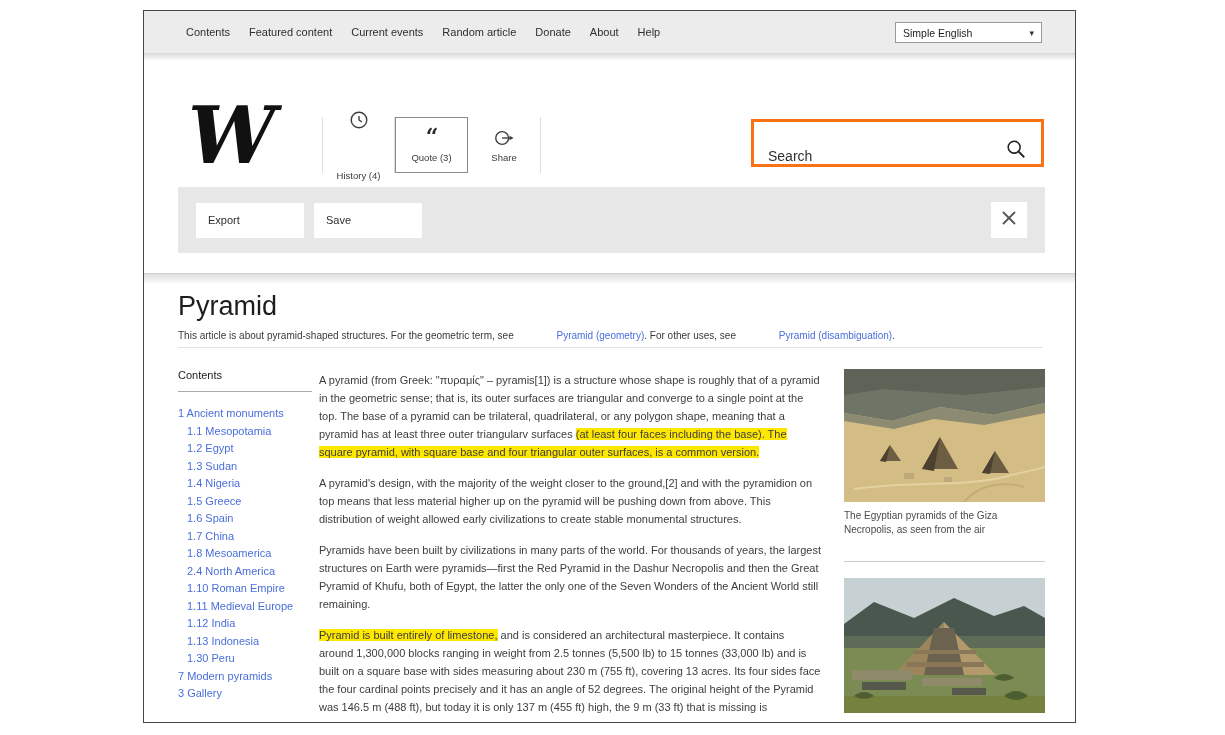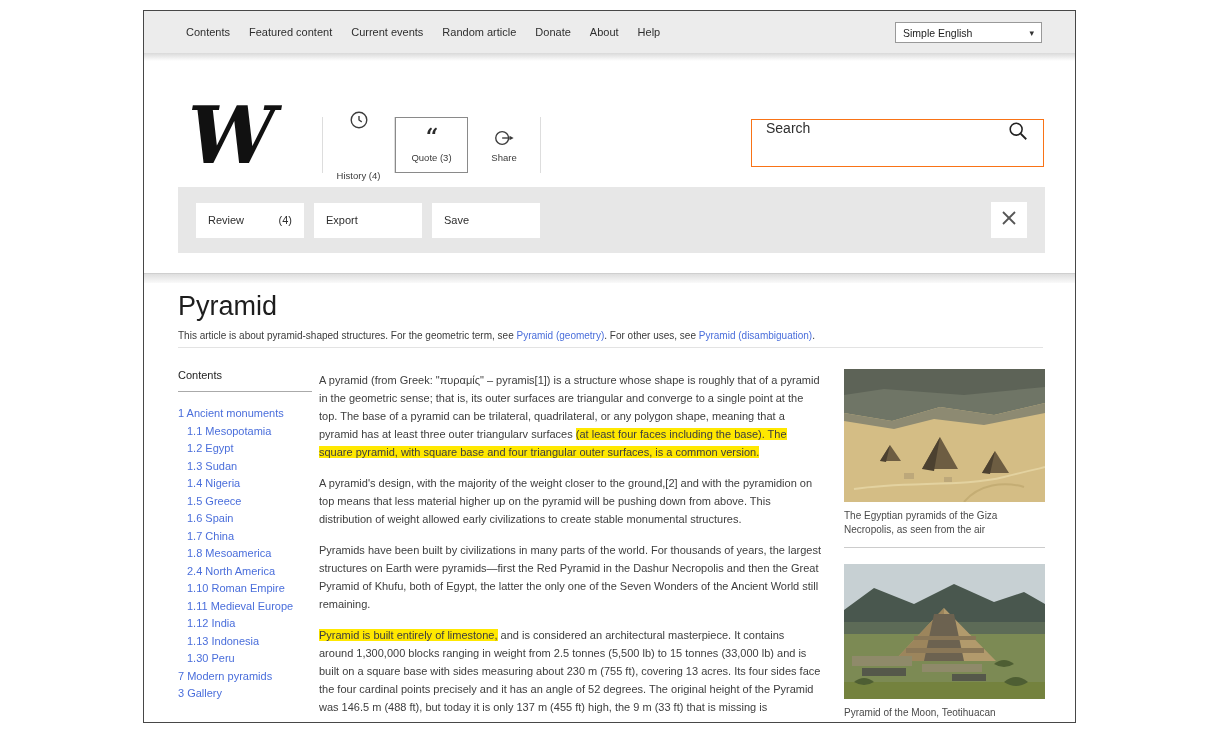--- a/index.html
+++ b/index.html
@@ -25,21 +25,21 @@
           font-style:italic; font-weight:bold; font-size:78px; line-height:90px; color:#111; }
   .tools { position:absolute; left:178px; top:106px; height:56px; display:flex; }
   .tool { width:73px; height:56px; display:flex; flex-direction:column; align-items:center;
           justify-content:center; gap:3px; cursor:pointer; border-right:1px solid #ddd; background:#fff; }
   .tool:first-child { border-left:1px solid #ddd;gap:39px; }
   .tool.selected { border:1px solid #8a8a8a; }
   .tool .ticon { width:22px; height:22px; display:flex; align-items:center; justify-content:center; }
   .tool .ticon svg { width:22px; height:22px; }
   .tool .tlabel { font-size:9.5px; color:#3a3a3a; white-space:nowrap; }
   .searchbox { position:absolute; left:607px; top:108px; width:293px; height:48px;
-          border:1px solid #f97316; background:#fff; display:flex; align-items:flex-start; padding:0 14px; }
+          border:3px solid #f97316; background:#fff; display:flex; align-items:flex-end; padding:0 14px; }
   .searchbox input { flex:1; border:none; outline:none; font-size:14px; color:#222;
           font-family:"Liberation Sans", sans-serif; background:transparent; }
   .searchbox input::placeholder { color:#2f2f2f; opacity:1; }
   .searchbox .sicon svg { width:22px; height:22px; }
 
   
   .actionbar { position:absolute; left:34px; top:176px; width:867px; height:66px;
           background:#e7e7e7; display:flex; align-items:center; }
   .abtn { width:108px; height:35px; background:#fff; margin-left:10px; display:flex;
           align-items:center; font-size:11px; color:#2e2e2e; padding:0 12px; cursor:pointer; }
@@ -53,35 +53,35 @@
   .close-btn svg { width:16px; height:16px; }
 
   
   .separator { position:absolute; left:0; right:0; top:262px; height:10px;
           border-top:1px solid #cfcfcf; background:linear-gradient(#dedede, #fafafa); }
 
   
   .article { position:absolute; left:0; top:272px; right:0; bottom:0; background:#fff; }
   .page-title { position:absolute; left:34px; top:8px; font-size:27px; color:#1d1d1d; }
   .hatnote { position:absolute; left:34px; top:47px; right:32px; font-size:10px; color:#3a3a3a; }
-  .hatnote .hlink { color:var(--link); cursor:pointer; }
+  .hatnote .hlink { color:var(--link); cursor:pointer;margin-left:40px; }
   .hatnote-rule { position:absolute; left:34px; right:32px; top:64px; border-bottom:1px solid #e3e3e3; }
 
   .toc { position:absolute; left:34px; top:86px; width:134px; }
   .toc-heading { font-size:11px; color:#232323; }
   .toc-rule { border-bottom:1px solid #aaa; margin:10px 0 13px 0; }
   .toc-item { font-size:11px; color:var(--link); line-height:17.5px; cursor:pointer; white-space:nowrap; }
   .toc-item.lvl2 { padding-left:9px; }
 
   .maincol { position:absolute; left:175px; top:88px; width:502px; }
   .maincol p { font-size:11px; line-height:18px; color:#3d3d3d; margin-bottom:13px; }
   .maincol .hl { background:var(--highlight); }
 
   .rightcol { position:absolute; left:700px; top:86px; width:201px; }
-  .figure { padding-bottom:10px; border-bottom:1px solid #ccc; margin-bottom:16px; }
+  .figure { padding-bottom:24px; border-bottom:1px solid #ccc; margin-bottom:16px; }
   .figure .img { width:201px; display:block; }
   .figure .cap { font-size:10px; line-height:14px; color:#4a4a4a; margin-top:7px; }
 </style>
 </head>
 <body>
 
 <div class="frame">
 
   <div class="topnav">
     <div class="nav-links">
@@ -134,24 +134,20 @@
     <span class="sicon">
       <svg viewBox="0 0 24 24">
           <circle cx="10" cy="10" r="6.5" fill="none" stroke="#222" stroke-width="1.7"></circle>
           <line x1="15" y1="15" x2="21" y2="21" stroke="#222" stroke-width="2"></line>
         </svg>
     </span>
   </div>
 
   <div class="actionbar">
     <div style="display:flex;align-items:center;">
-        <div class="abtn">
-          <span>Review</span>
-          <span class="count">(4)</span>
-        </div>
         <div class="abtn">
           <span>Export</span>
         </div>
         <div class="abtn">
           <span>Save</span>
         </div>
       </div>
     <div class="close-btn">
       <span>
         <svg viewBox="0 0 16 16">

